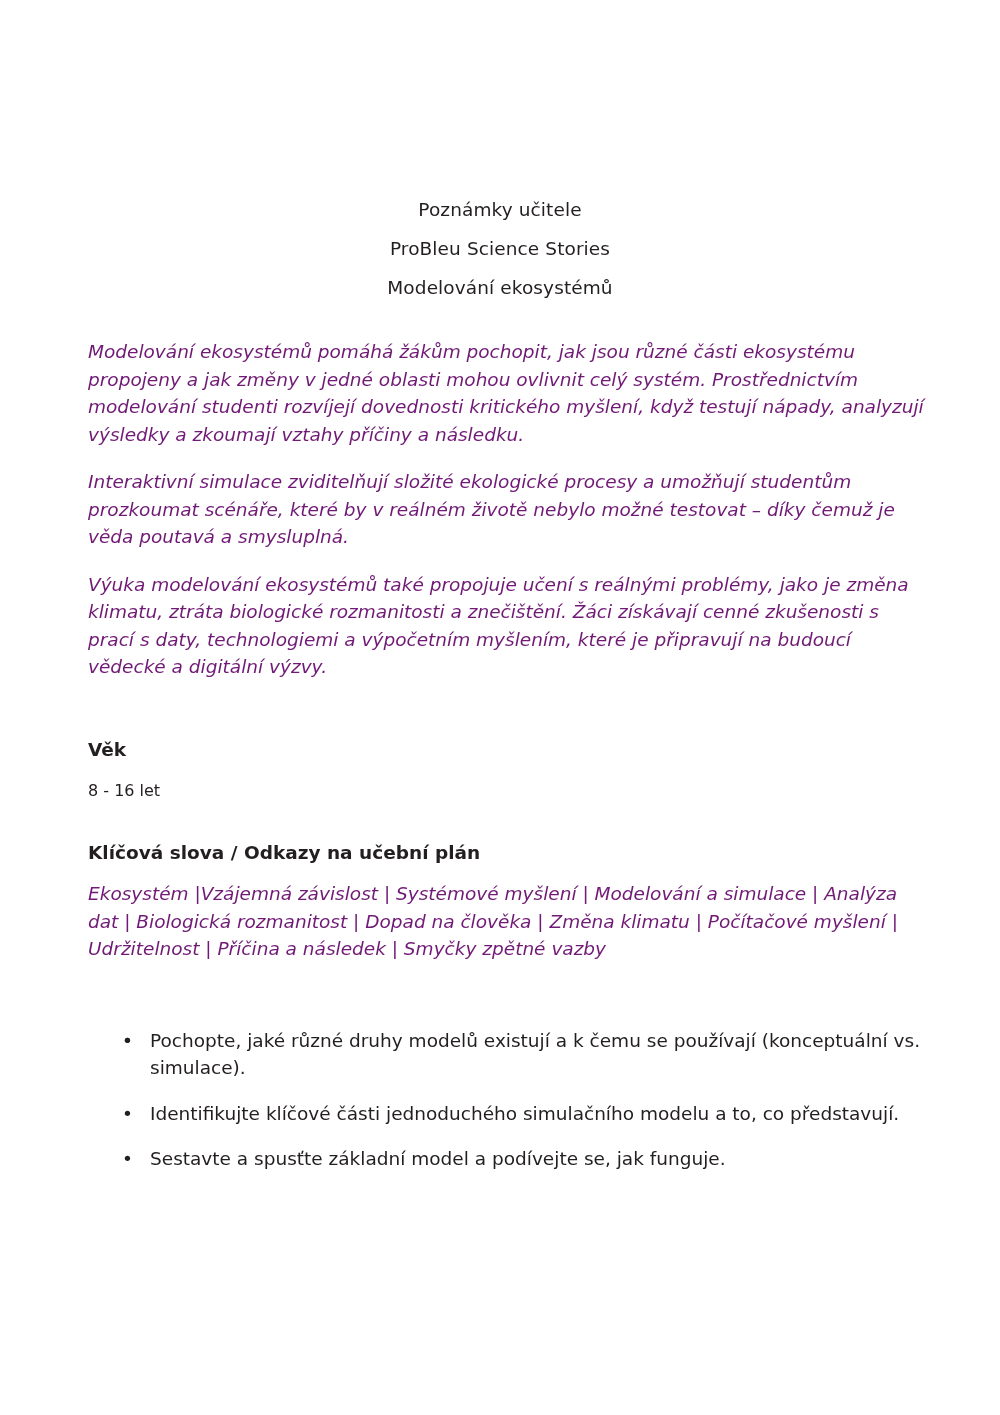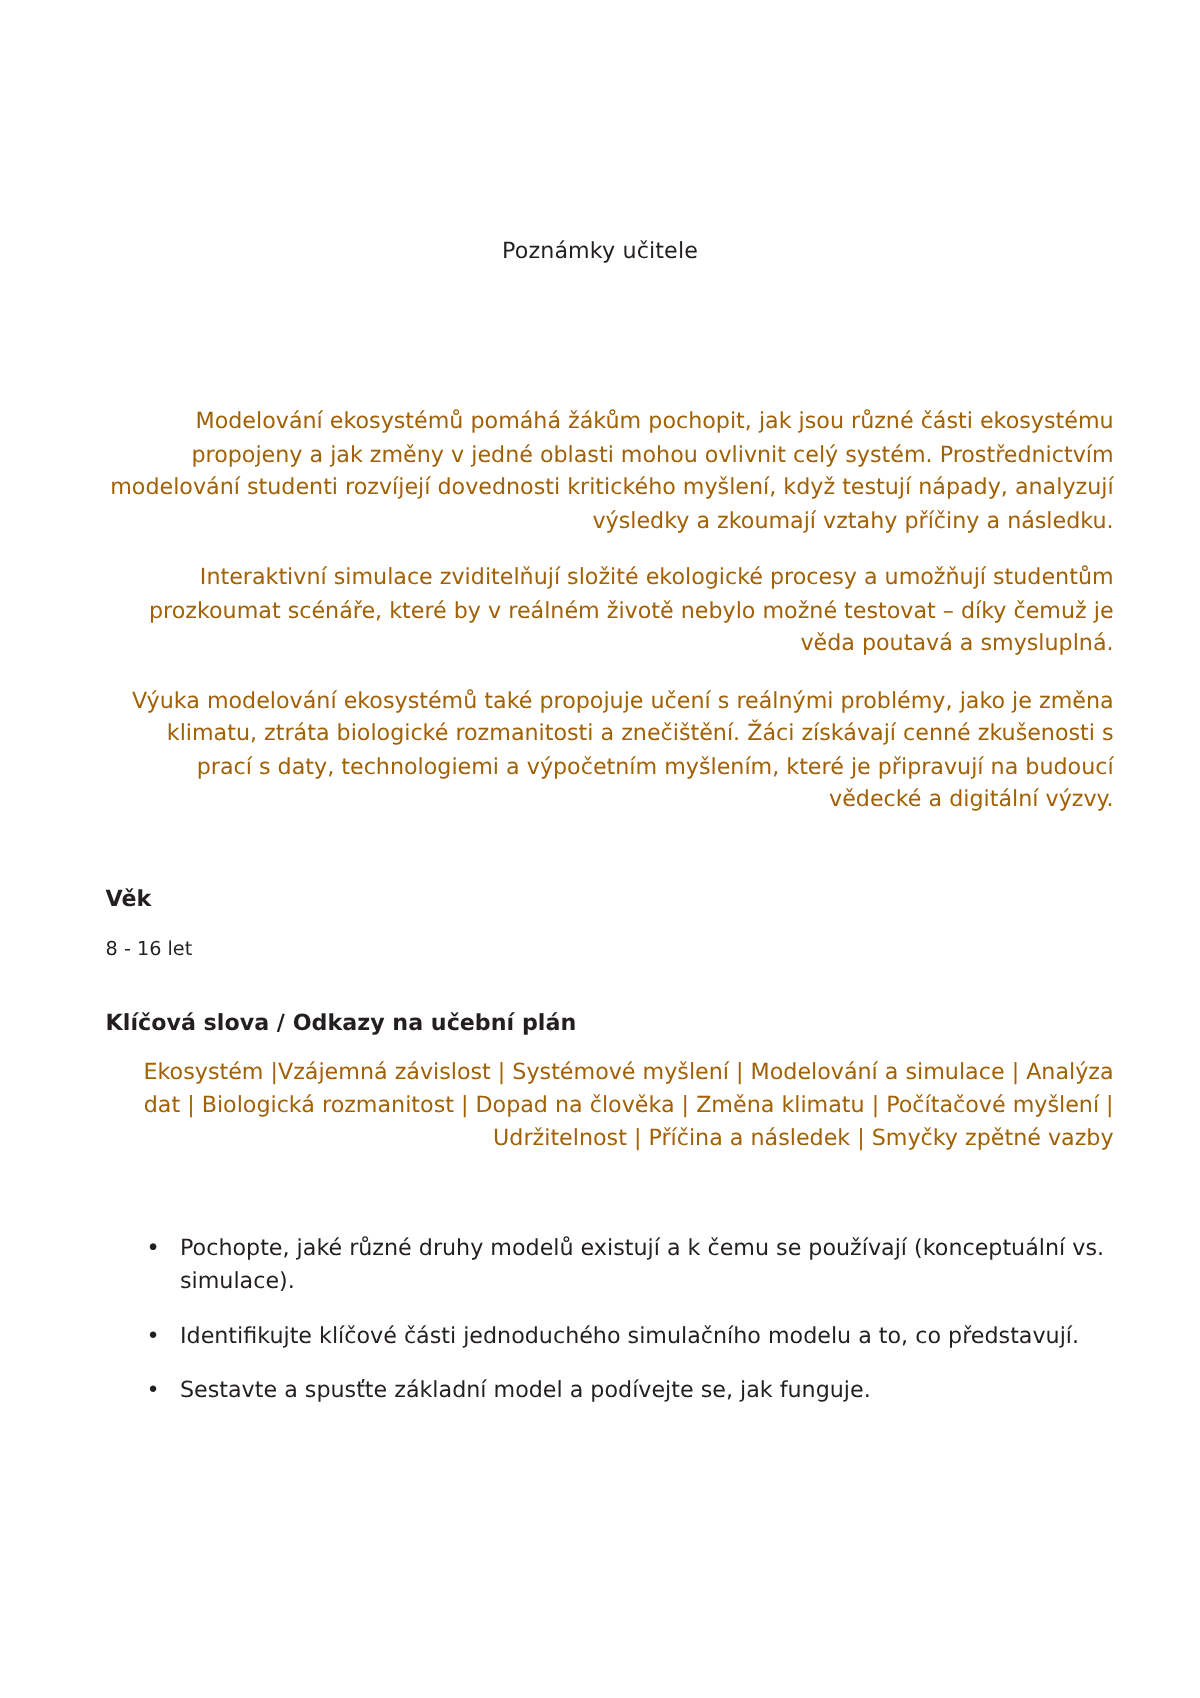--- a/index.html
+++ b/index.html
@@ -45,22 +45,23 @@
   .heading {
     font-size: 18.5px;
     line-height: 26px;
     margin: 0 0 14px 0;
     color: #231f20;
   }
   p.para {
     font-size: 18.5px;
     line-height: 27.5px;
     margin: 0 0 20px 0;
-    color: #a16207;
-    text-align: right;
+    color: #701a75;
+    text-align: left;
+    font-style: italic;
   }
   p.para:last-child { margin-bottom: 0; }
 
   .gap-lg { height: 36px; }
   .gap-md { height: 26px; }
 
   .plain-line {
     font-size: 16px;
     line-height: 27.5px;
     margin: 0;
@@ -89,20 +90,22 @@
     color: #231f20;
   }
 </style>
 </head>
 <body>
 
 <div class="page">
 
   <div class="title-block">
     <div class="title-line">Poznámky učitele</div>
+    <div class="title-line">ProBleu Science Stories</div>
+    <div class="title-line">Modelování ekosystémů</div>
   </div>
 
   <div class="content">
 
 
     <p class="para">Modelování ekosystémů pomáhá žákům pochopit, jak jsou různé části ekosystému propojeny a jak změny v jedné oblasti mohou ovlivnit celý systém. Prostřednictvím modelování studenti rozvíjejí dovednosti kritického myšlení, když testují nápady, analyzují výsledky a zkoumají vztahy příčiny a následku.</p>
     <p class="para">Interaktivní simulace zviditelňují složité ekologické procesy a umožňují studentům prozkoumat scénáře, které by v reálném životě nebylo možné testovat – díky čemuž je věda poutavá a smysluplná.</p>
     <p class="para">Výuka modelování ekosystémů také propojuje učení s reálnými problémy, jako je změna klimatu, ztráta biologické rozmanitosti a znečištění. Žáci získávají cenné zkušenosti s prací s daty, technologiemi a výpočetním myšlením, které je připravují na budoucí vědecké a digitální výzvy.</p>
 
     <div class="gap-lg"></div>

